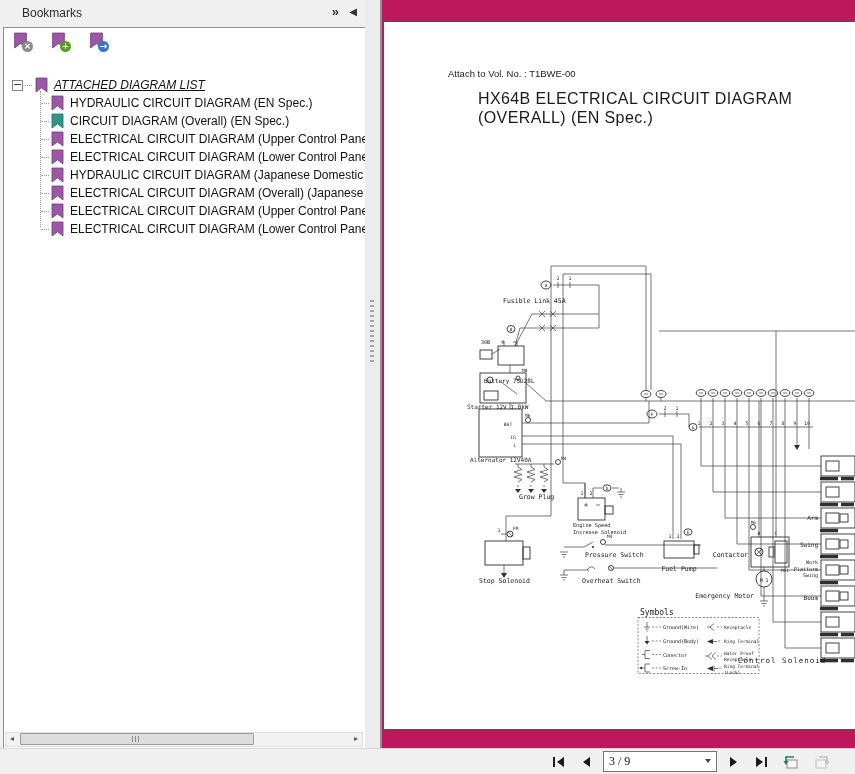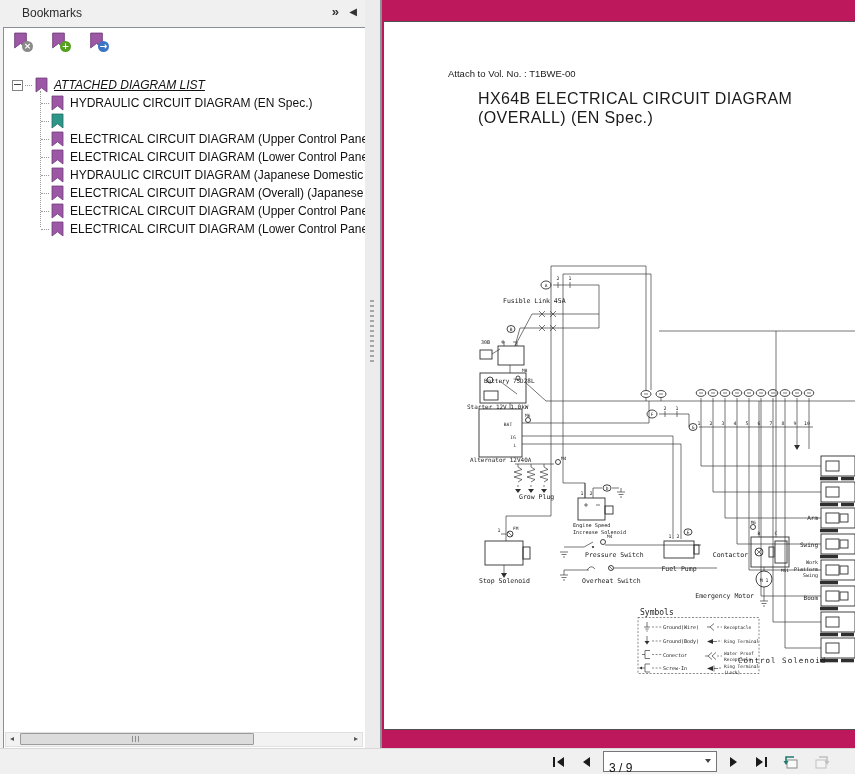--- a/index.html
+++ b/index.html
@@ -56,21 +56,21 @@
   .w{stroke:#3a3a3a;stroke-width:.7;fill:none;}
   .cmp{stroke:#2f2f2f;stroke-width:.9;fill:none;}
   .fill{fill:#2f2f2f;stroke:none;}
   .dash{stroke:#3a3a3a;stroke-width:.6;fill:none;stroke-dasharray:2 1.6;}
 
   
   .nav-bar{position:absolute;left:0;top:748px;width:855px;height:26px;background:#f0f0f0;border-top:1px solid #d8d8d8;}
   .nav-inner{position:absolute;left:549px;top:2px;display:flex;align-items:center;gap:7px;}
   .nav-btn{width:20px;height:20px;display:flex;align-items:center;justify-content:center;cursor:pointer;}
   .combo{width:112px;height:19px;background:#fff;border:1px solid #767676;position:relative;cursor:pointer;}
-  .combo-text{position:absolute;left:5px;top:9px;font-size:12px;color:#111;}
+  .combo-text{position:absolute;left:5px;top:2px;font-size:12px;color:#111;font-family:Liberation Serif, serif;}
   .combo-caret{position:absolute;right:5px;top:7px;width:0;height:0;border-left:3.5px solid transparent;border-right:3.5px solid transparent;border-top:4px solid #444;}
   .view-btn{width:22px;height:20px;display:flex;align-items:center;justify-content:center;cursor:pointer;margin-left:2px;}
 </style>
 </head>
 <body>
 
 <div id="app">
 
   <div class="panel">
     <div class="panel-header">
@@ -114,20 +114,21 @@
             <div class="tree-row child">
     <svg class="bm-flag" width="15" height="16" viewBox="0 0 14 16">
       <path d="M1.5,1 H12.5 V15 L7,10.8 L1.5,15 Z" stroke-width="0.8" fill="#9c58a4" stroke="#6e3c78"></path>
     </svg>
     <span class="bm-label">HYDRAULIC CIRCUIT DIAGRAM (EN Spec.)</span>
   </div>
             <div class="tree-row child">
     <svg class="bm-flag" width="15" height="16" viewBox="0 0 14 16">
       <path d="M1.5,1 H12.5 V15 L7,10.8 L1.5,15 Z" stroke-width="0.8" fill="#2e9688" stroke="#1f6e63"></path>
     </svg>
+    <span class="bm-label">CIRCUIT DIAGRAM (Overall) (EN Spec.)</span>
   </div>
             <div class="tree-row child">
     <svg class="bm-flag" width="15" height="16" viewBox="0 0 14 16">
       <path d="M1.5,1 H12.5 V15 L7,10.8 L1.5,15 Z" stroke-width="0.8" fill="#9c58a4" stroke="#6e3c78"></path>
     </svg>
     <span class="bm-label">ELECTRICAL CIRCUIT DIAGRAM (Upper Control Panel) (</span>
   </div>
             <div class="tree-row child">
     <svg class="bm-flag" width="15" height="16" viewBox="0 0 14 16">
       <path d="M1.5,1 H12.5 V15 L7,10.8 L1.5,15 Z" stroke-width="0.8" fill="#9c58a4" stroke="#6e3c78"></path>

